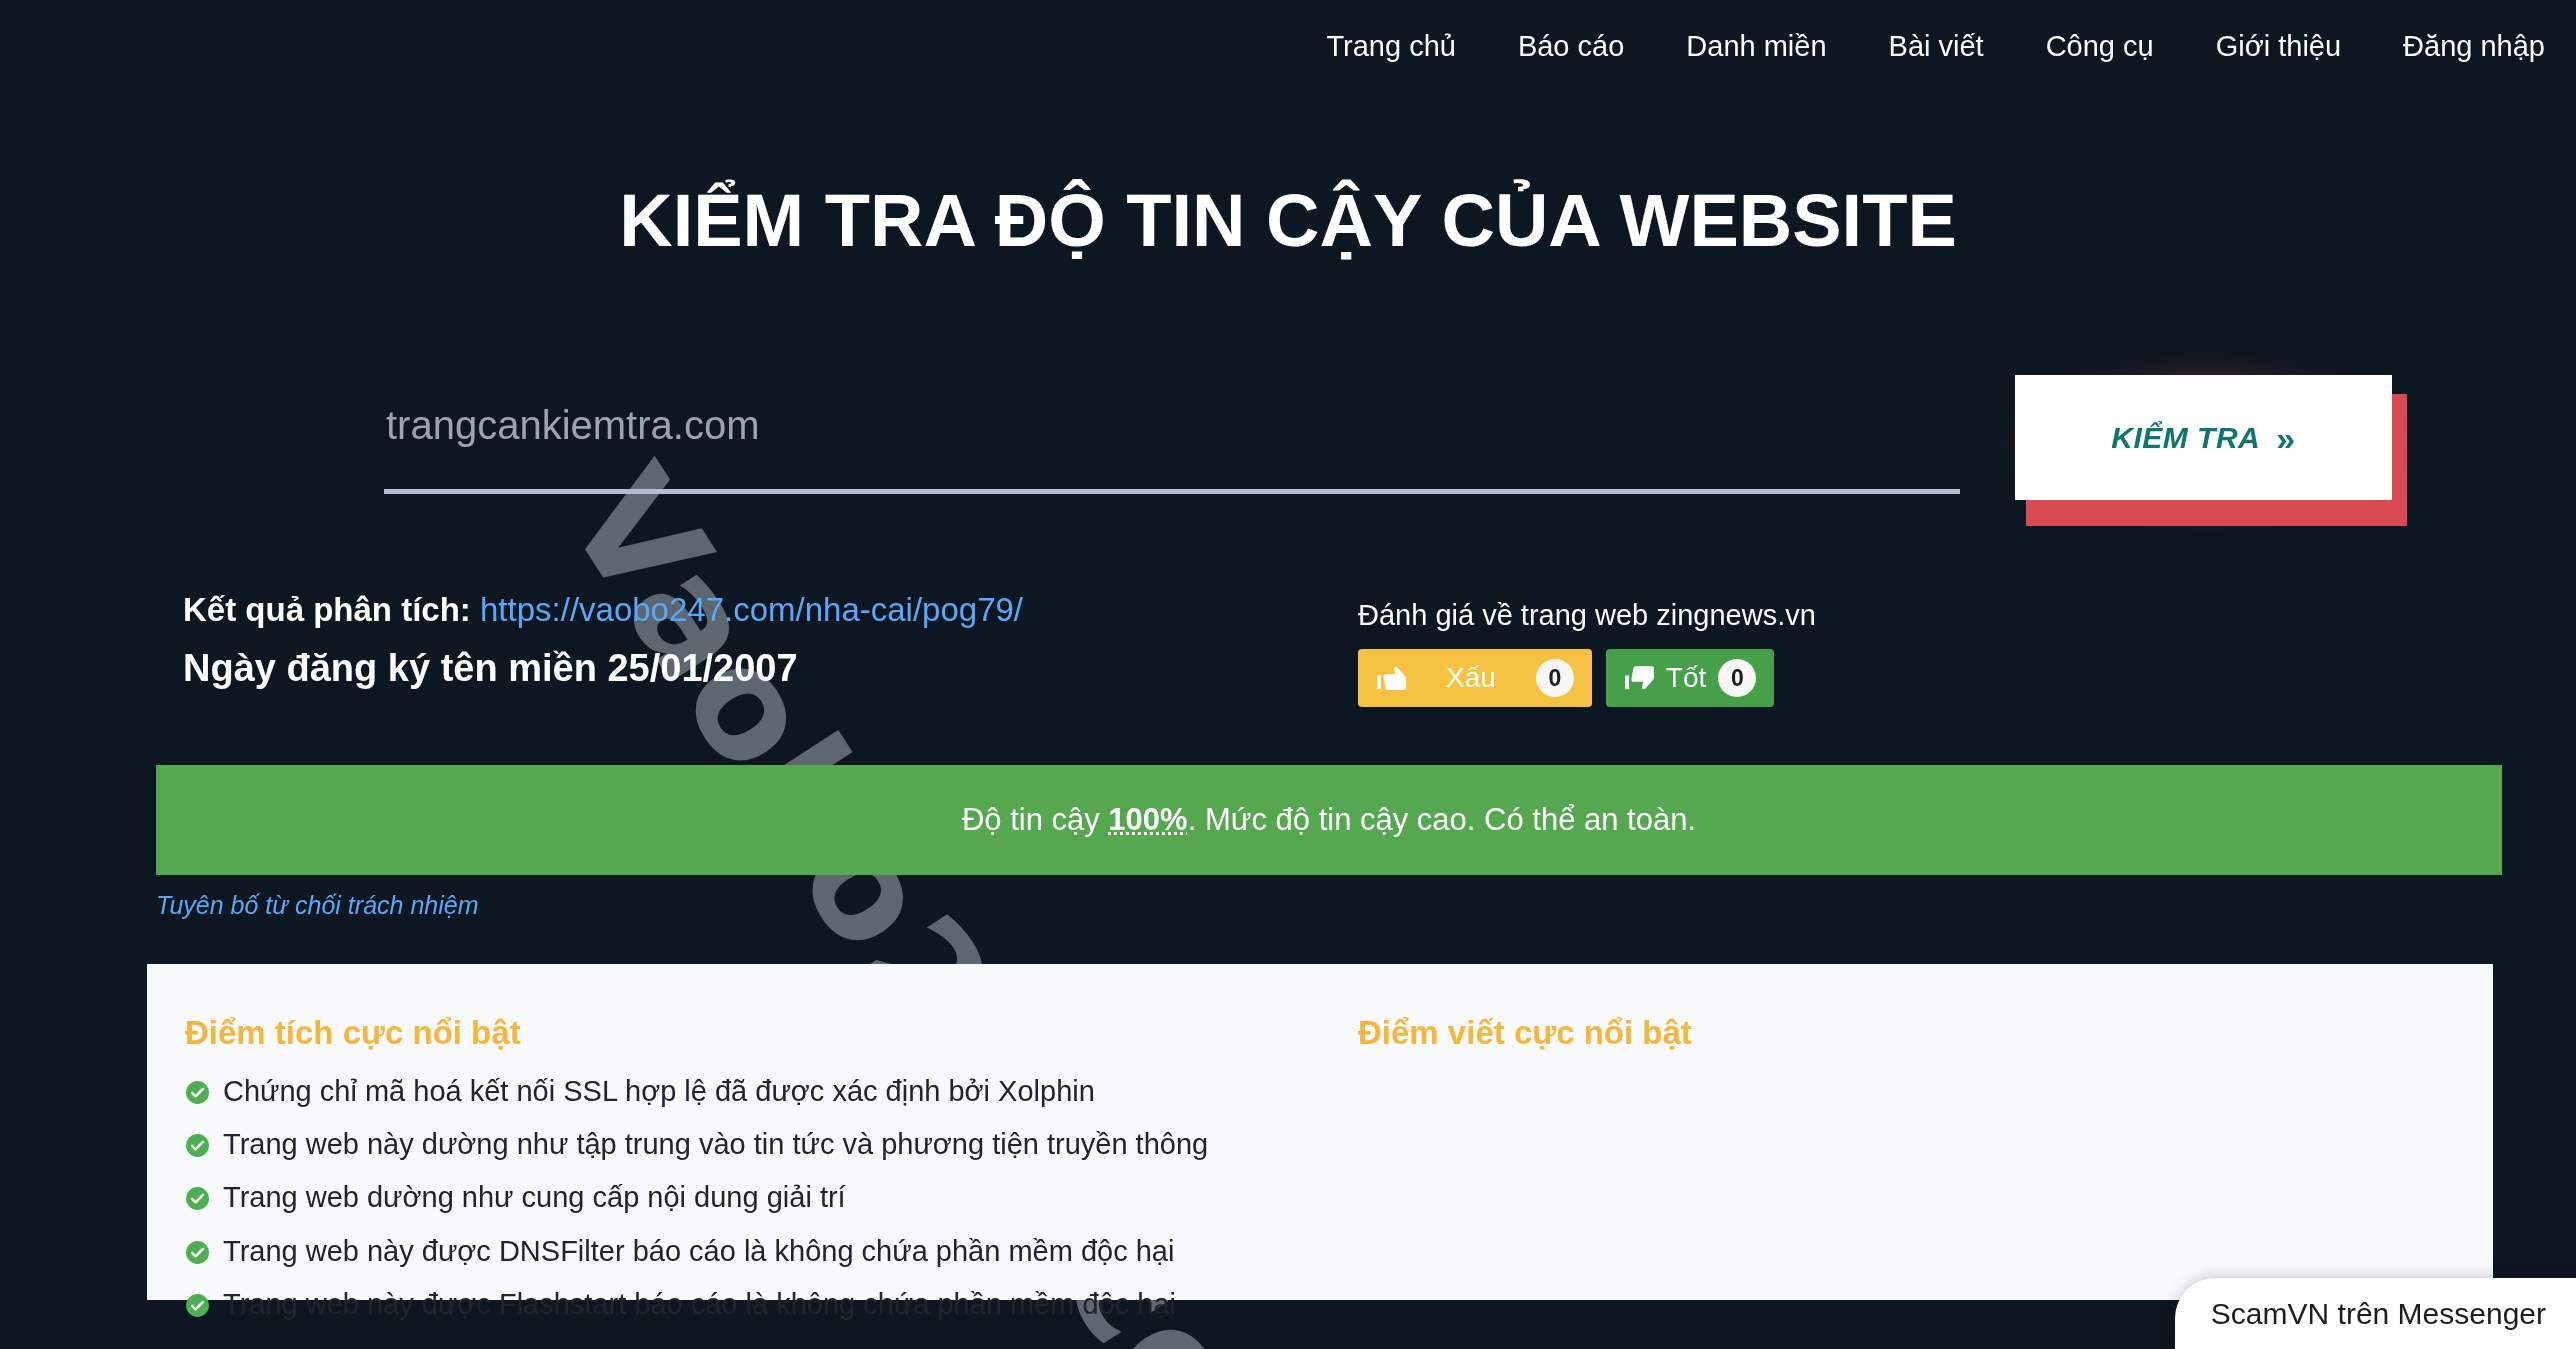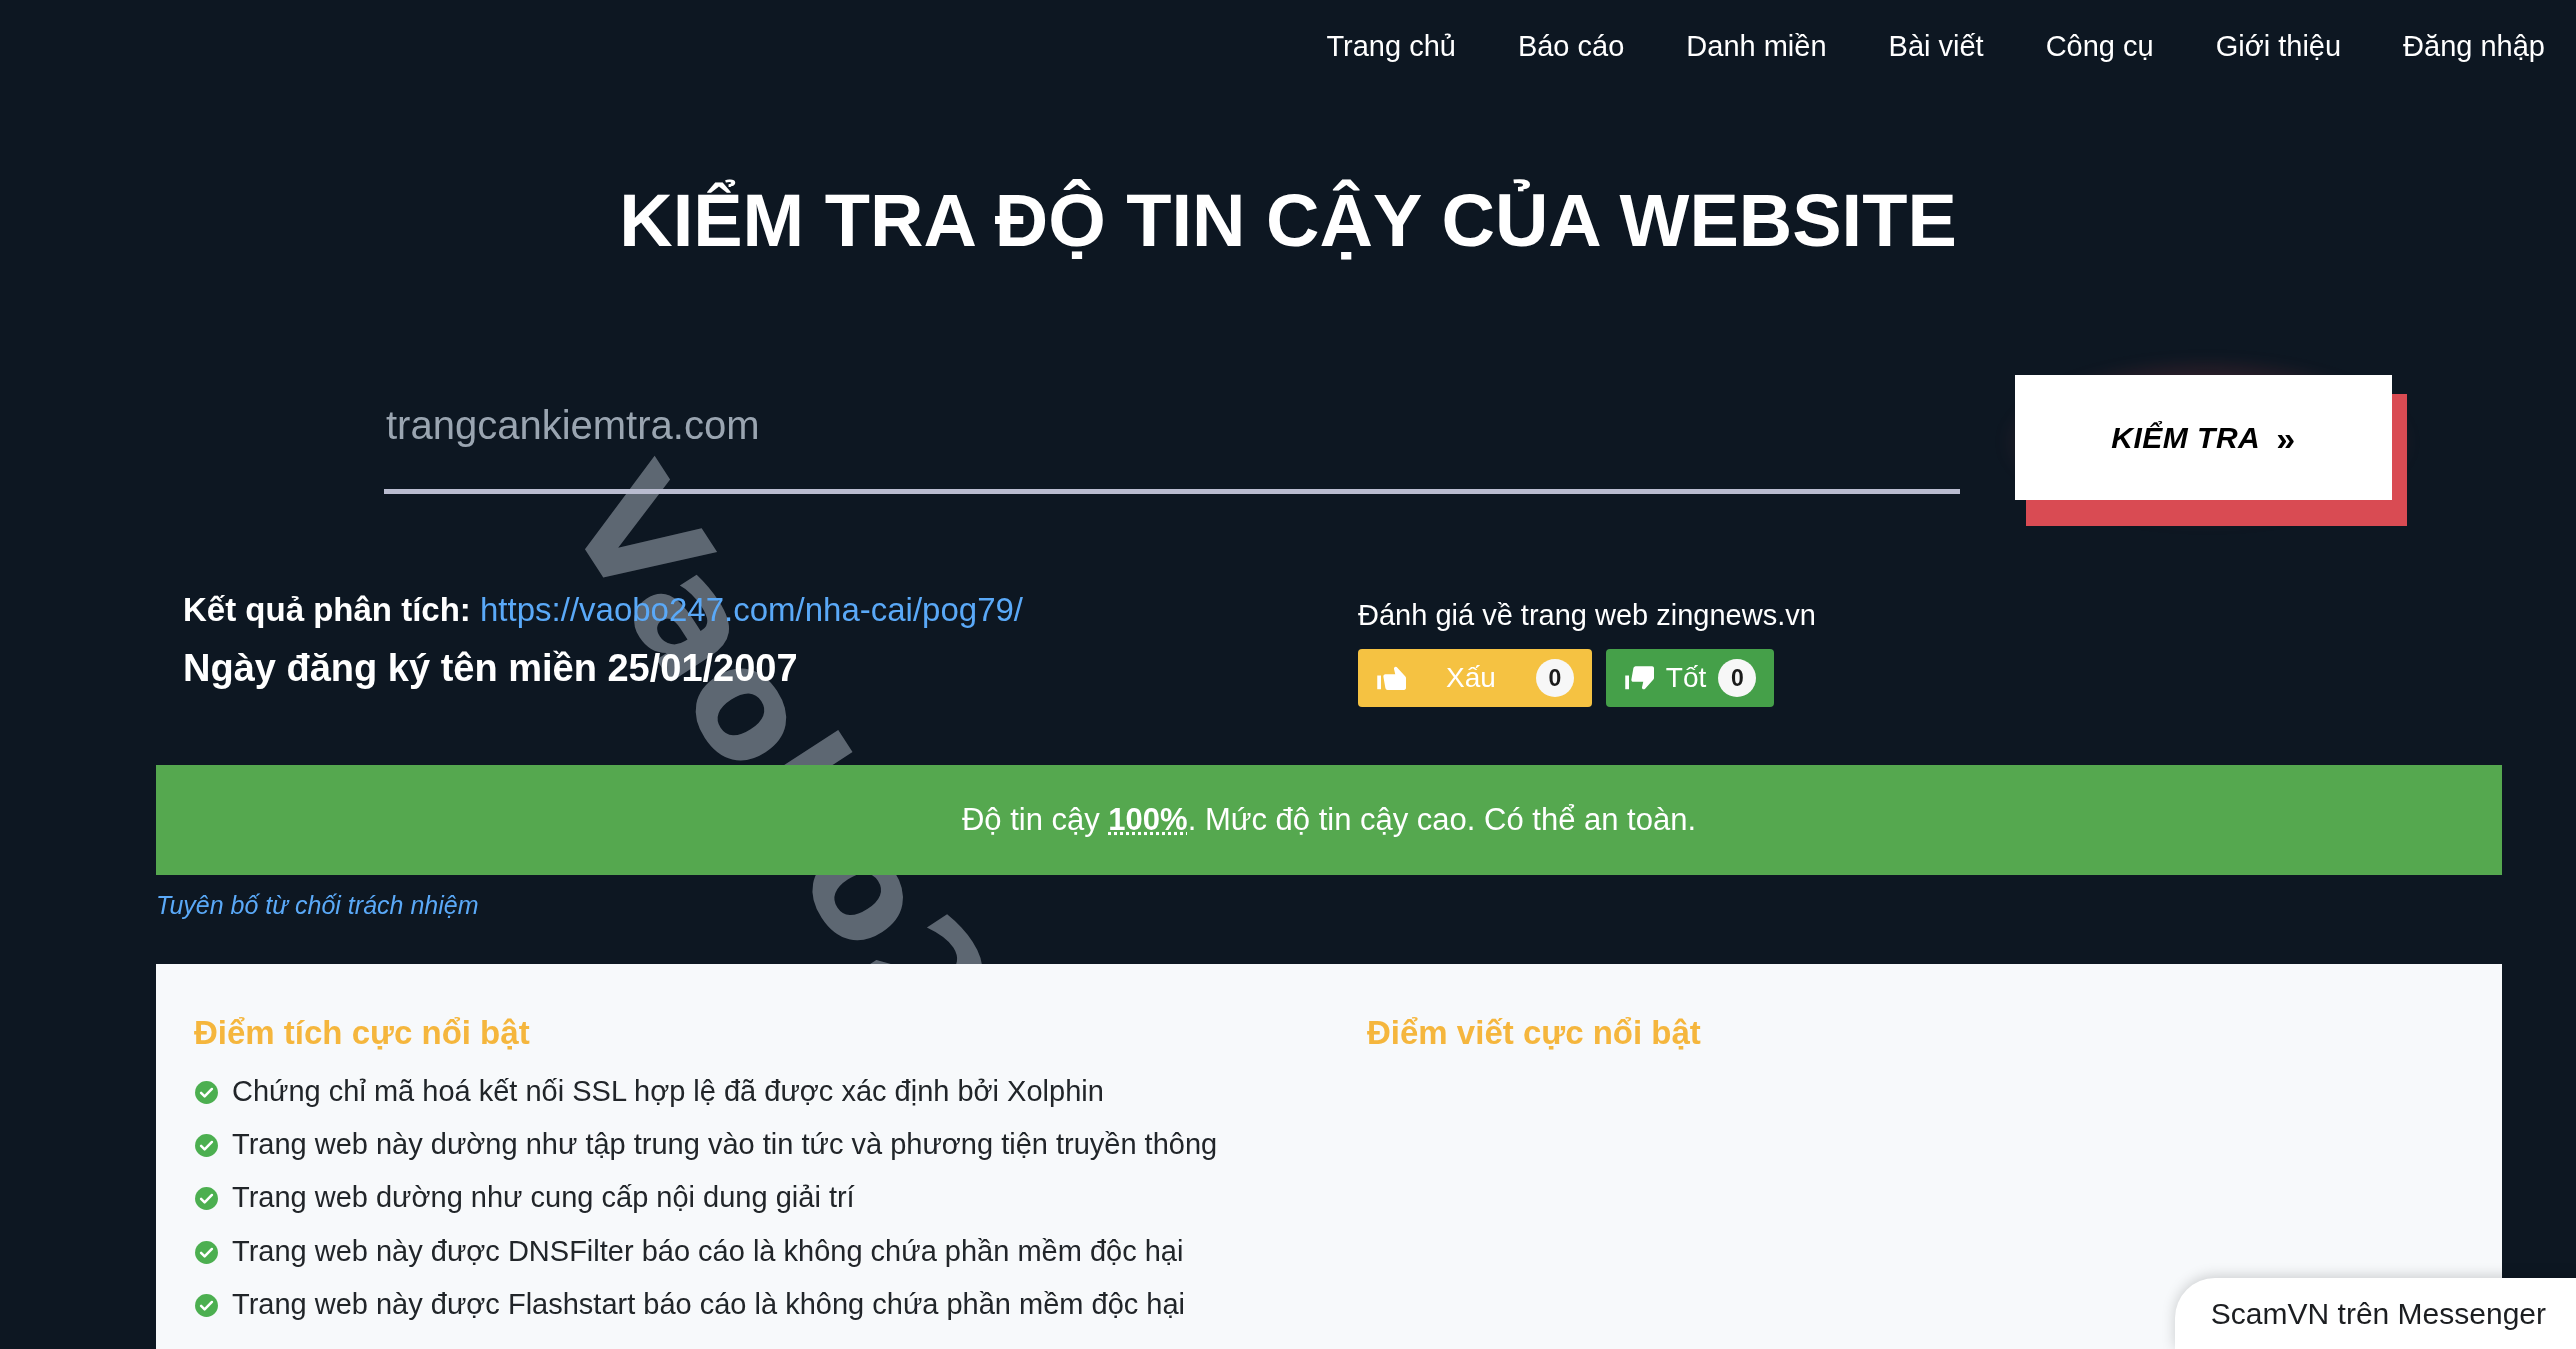--- a/index.html
+++ b/index.html
@@ -116,21 +116,21 @@
     position:absolute; left:5px; top:6px;
     width:377px; height:125px;
     background:#ffffff;
     border:none;
     cursor:pointer;
     font-family:"Liberation Sans", sans-serif;
     font-weight:700;
     font-style:italic;
     font-size:30px;
     letter-spacing:0.5px;
-    color:#000000;
+    color:#0f766e;
     display:flex; align-items:center; justify-content:center; gap:16px;
   }
   #check-btn .chev { font-size:34px; font-style:normal; font-weight:700; line-height:1; }
 
   
   #result-block {
     position:absolute; left:183px; top:591px;
     z-index:10;
   }
   #result-line1 {
@@ -191,22 +191,22 @@
     color:#5aa9f8;
     font-style:italic;
     font-size:25px;
     text-decoration:none;
     cursor:pointer;
     z-index:10;
   }
 
   
   #points-panel {
-    position:absolute; left:156px; top:964px;
-    width:2346px; height:386px;
+    position:absolute; left:147px; top:964px;
+    width:2346px; height:336px;
     background:#f7f9fb;
     z-index:10;
     display:flex;
   }
   .points-col { width:1173px; padding:50px 0 0 38px; }
   .points-col h3 {
     color:#f5b63d;
     font-size:33px;
     font-weight:700;
     margin-bottom:22px;

